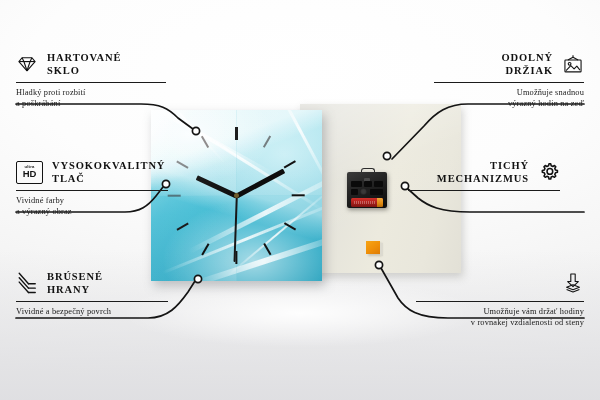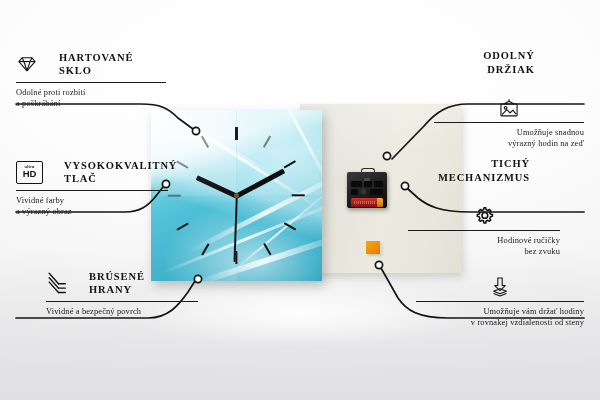--- a/index.html
+++ b/index.html
@@ -51,25 +51,25 @@
   .feature {
     position: absolute;
     width: 150px;
   }
   .feature.left  { text-align: left; }
   .feature.right { text-align: right; }
 
   .feat-head {
     display: flex;
     align-items: center;
-    gap: 21px;
+    gap: 9px;
     min-height: 30px;
   }
   .feature.left .feat-head  { flex-direction: row; justify-content: flex-start; }
-  .feature.right .feat-head { flex-direction: column; justify-content: flex-end; align-items: center; }
+  .feature.right .feat-head { justify-content: flex-end; align-items: center; }
 
   .feat-title {
     font-family: "Liberation Serif", serif;
     font-size: 10.5px;
     font-weight: bold;
     letter-spacing: 0.9px;
     line-height: 13.5px;
     color: #111111;
     text-transform: uppercase;
   }
@@ -414,21 +414,21 @@
           <path d="M8.6 9.3 H15.4"></path>
         </svg>
       </span>
       <span class="feat-title">
         <span>HARTOVANÉ</span><br>
         <span>SKLO</span>
       </span>
     </div>
     <div class="feat-rule"></div>
     <div class="feat-desc">
-      <span>Odolné proti rozbití</span><br>
+      <span>Hladký proti rozbití</span><br>
       <span>a poškrábání</span>
     </div>
   </div>
 
   <div class="feature left" style="left:16px; top:157px; width:152px;">
     <div class="feat-head">
       <span class="hd-badge">
         <span class="hd-small">ultra</span>
         <span class="hd-big">HD</span>
       </span>
@@ -437,21 +437,21 @@
         <span>TLAČ</span>
       </span>
     </div>
     <div class="feat-rule"></div>
     <div class="feat-desc">
       <span>Vividné farby</span><br>
       <span>a výrazný obraz</span>
     </div>
   </div>
 
-  <div class="feature left" style="left:16px; top:268px; width:152px;margin-left:30px;">
+  <div class="feature left" style="left:16px; top:268px; width:152px;">
     <div class="feat-head">
       <span class="feat-icon">
         <svg viewBox="0 0 24 24" fill="none" stroke="currentColor" stroke-width="1.5" stroke-linecap="round">
           <path d="M3.5 6.2 L13.6 17.6"></path>
           <path d="M3.5 11.0 L13.6 22.4"></path>
           <path d="M3.5 1.4 L13.6 12.8"></path>
           <path d="M13.6 17.6 H21"></path>
           <path d="M13.6 12.8 H21"></path>
           <path d="M13.6 22.4 H21"></path>
         </svg>
@@ -498,24 +498,20 @@
         <span>MECHANIZMUS</span>
       </span>
       <span class="feat-icon">
         <svg viewBox="0 0 24 24" fill="none" stroke="currentColor" stroke-width="1.7" stroke-linejoin="round">
           <path d="M12 3.1 L13.9 3.1 L14.4 5.2 L16.2 6.0 L18.0 4.9 L19.4 6.3 L18.3 8.1 L19.1 9.9 L21.2 10.4 L21.2 12.3 L19.1 12.8 L18.3 14.6 L19.4 16.4 L18.0 17.8 L16.2 16.7 L14.4 17.5 L13.9 19.6 L12.0 19.6 L11.5 17.5 L9.7 16.7 L7.9 17.8 L6.5 16.4 L7.6 14.6 L6.8 12.8 L4.7 12.3 L4.7 10.4 L6.8 9.9 L7.6 8.1 L6.5 6.3 L7.9 4.9 L9.7 6.0 L11.5 5.2 Z"></path>
           <circle cx="12.95" cy="11.35" r="3.1"></circle>
         </svg>
       </span>
     </div>
     <div class="feat-rule"></div>
-    <div class="feat-desc">
-      <span>Hodinové ručičky</span><br>
-      <span>bez zvuku</span>
-    </div>
   </div>
 
   <div class="feature right" style="left:416px; top:268px; width:168px;">
     <div class="feat-head">
       <span class="feat-icon">
         <svg viewBox="0 0 24 24" fill="none" stroke="currentColor" stroke-width="1.2" stroke-linejoin="round">
           <path d="M9.6 2.2 H14.4 V10.4 H17.8 L12 16.0 L6.2 10.4 H9.6 Z"></path>
           <path d="M5.0 16.6 L12 13.8 L19.0 16.6 L12 19.4 Z"></path>
           <path d="M5.0 19.0 L12 21.8 L19.0 19.0"></path>
         </svg>

